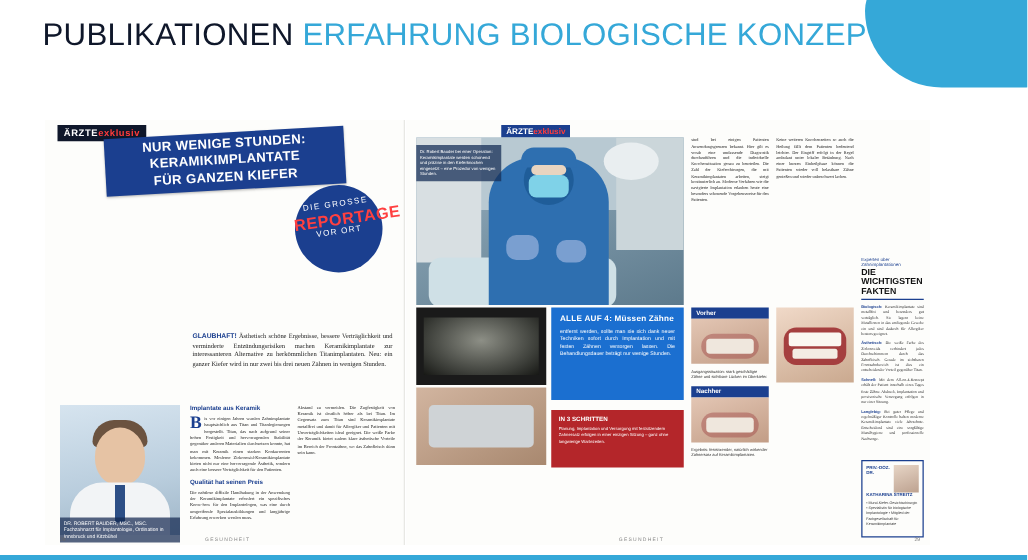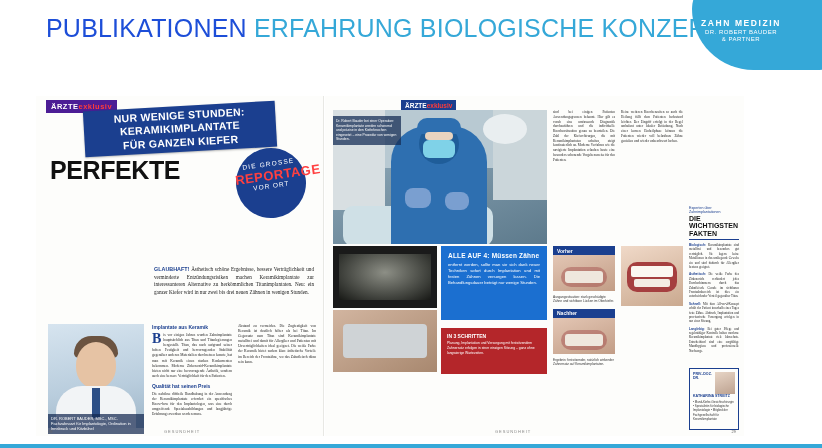--- a/index.html
+++ b/index.html
@@ -24,21 +24,21 @@
     width: 822px; height: 62px;
     background: #ffffff;
   }
   .header-title {
     position: absolute;
     left: 34px; top: 14px;
     font-size: 25px;
     letter-spacing: 0.2px;
     white-space: nowrap;
   }
-  .header-title .t-dark { color: #1d4ed8; font-weight: 400; margin-left: 12px; }
+  .header-title .t-dark { color: #0f172a; font-weight: 400; }
   .header-title .t-blue { color: #35a8d8; font-weight: 400; }
 
   
   .logo-blob {
     position: absolute;
     right: -18px; top: -22px;
     width: 148px; height: 92px;
     background: #35a8d8;
     border-radius: 0 0 0 100% / 0 0 0 100%;
     border-bottom-left-radius: 120px;
@@ -69,21 +69,21 @@
   .lpage {
     position: absolute;
     left: 0; top: 0;
     width: 288px; height: 340px;
     background: #fdfdfb;
     border-right: 1px solid #e8e8e4;
   }
   .az-flag {
     position: absolute;
     left: 10px; top: 4px;
-    background: #4c1d95;
+    background: #0f172a;
     color: #fff;
     font-size: 7.5px;
     font-weight: bold;
     letter-spacing: 0.5px;
     padding: 2px 5px;
   }
   .az-flag .w { color: #ffffff; }
   .az-flag .r { color: #ff3b3b; }
 
   .banner {
@@ -461,43 +461,37 @@
 <body>
 
 <div class="page">
 
   <div class="header">
     <div class="header-title">
       <span class="t-dark">PUBLIKATIONEN</span>
       <span class="t-blue">ERFAHRUNG BIOLOGISCHE KONZEPTE seit 2005</span>
     </div>
     <div class="logo-blob"></div>
-    <div class="logo-text">
-      <div class="logo-l1">ZAHN MEDIZIN</div>
-      <div class="logo-l2">DR. ROBERT BAUDER</div>
-      <div class="logo-l3">&amp; PARTNER</div>
-    </div>
   </div>
 
   <div class="spread">
 
     <div class="lpage">
 
       <div class="az-flag">
         <span class="w">ÄRZTE</span><span class="r">exklusiv</span>
       </div>
 
       <div class="banner">
         <div>NUR WENIGE STUNDEN:</div>
         <div>KERAMIKIMPLANTATE</div>
         <div>FÜR GANZEN KIEFER</div>
       </div>
 
       <div class="headline">
-        <div class="hl1">PERFEKTE</div>
       </div>
 
       <div class="stamp">
         <div class="s1">DIE GROSSE</div>
         <div class="s2">REPORTAGE</div>
         <div class="s3">VOR ORT</div>
       </div>
 
       <div class="lead">
         <b>GLAUBHAFT!</b>

